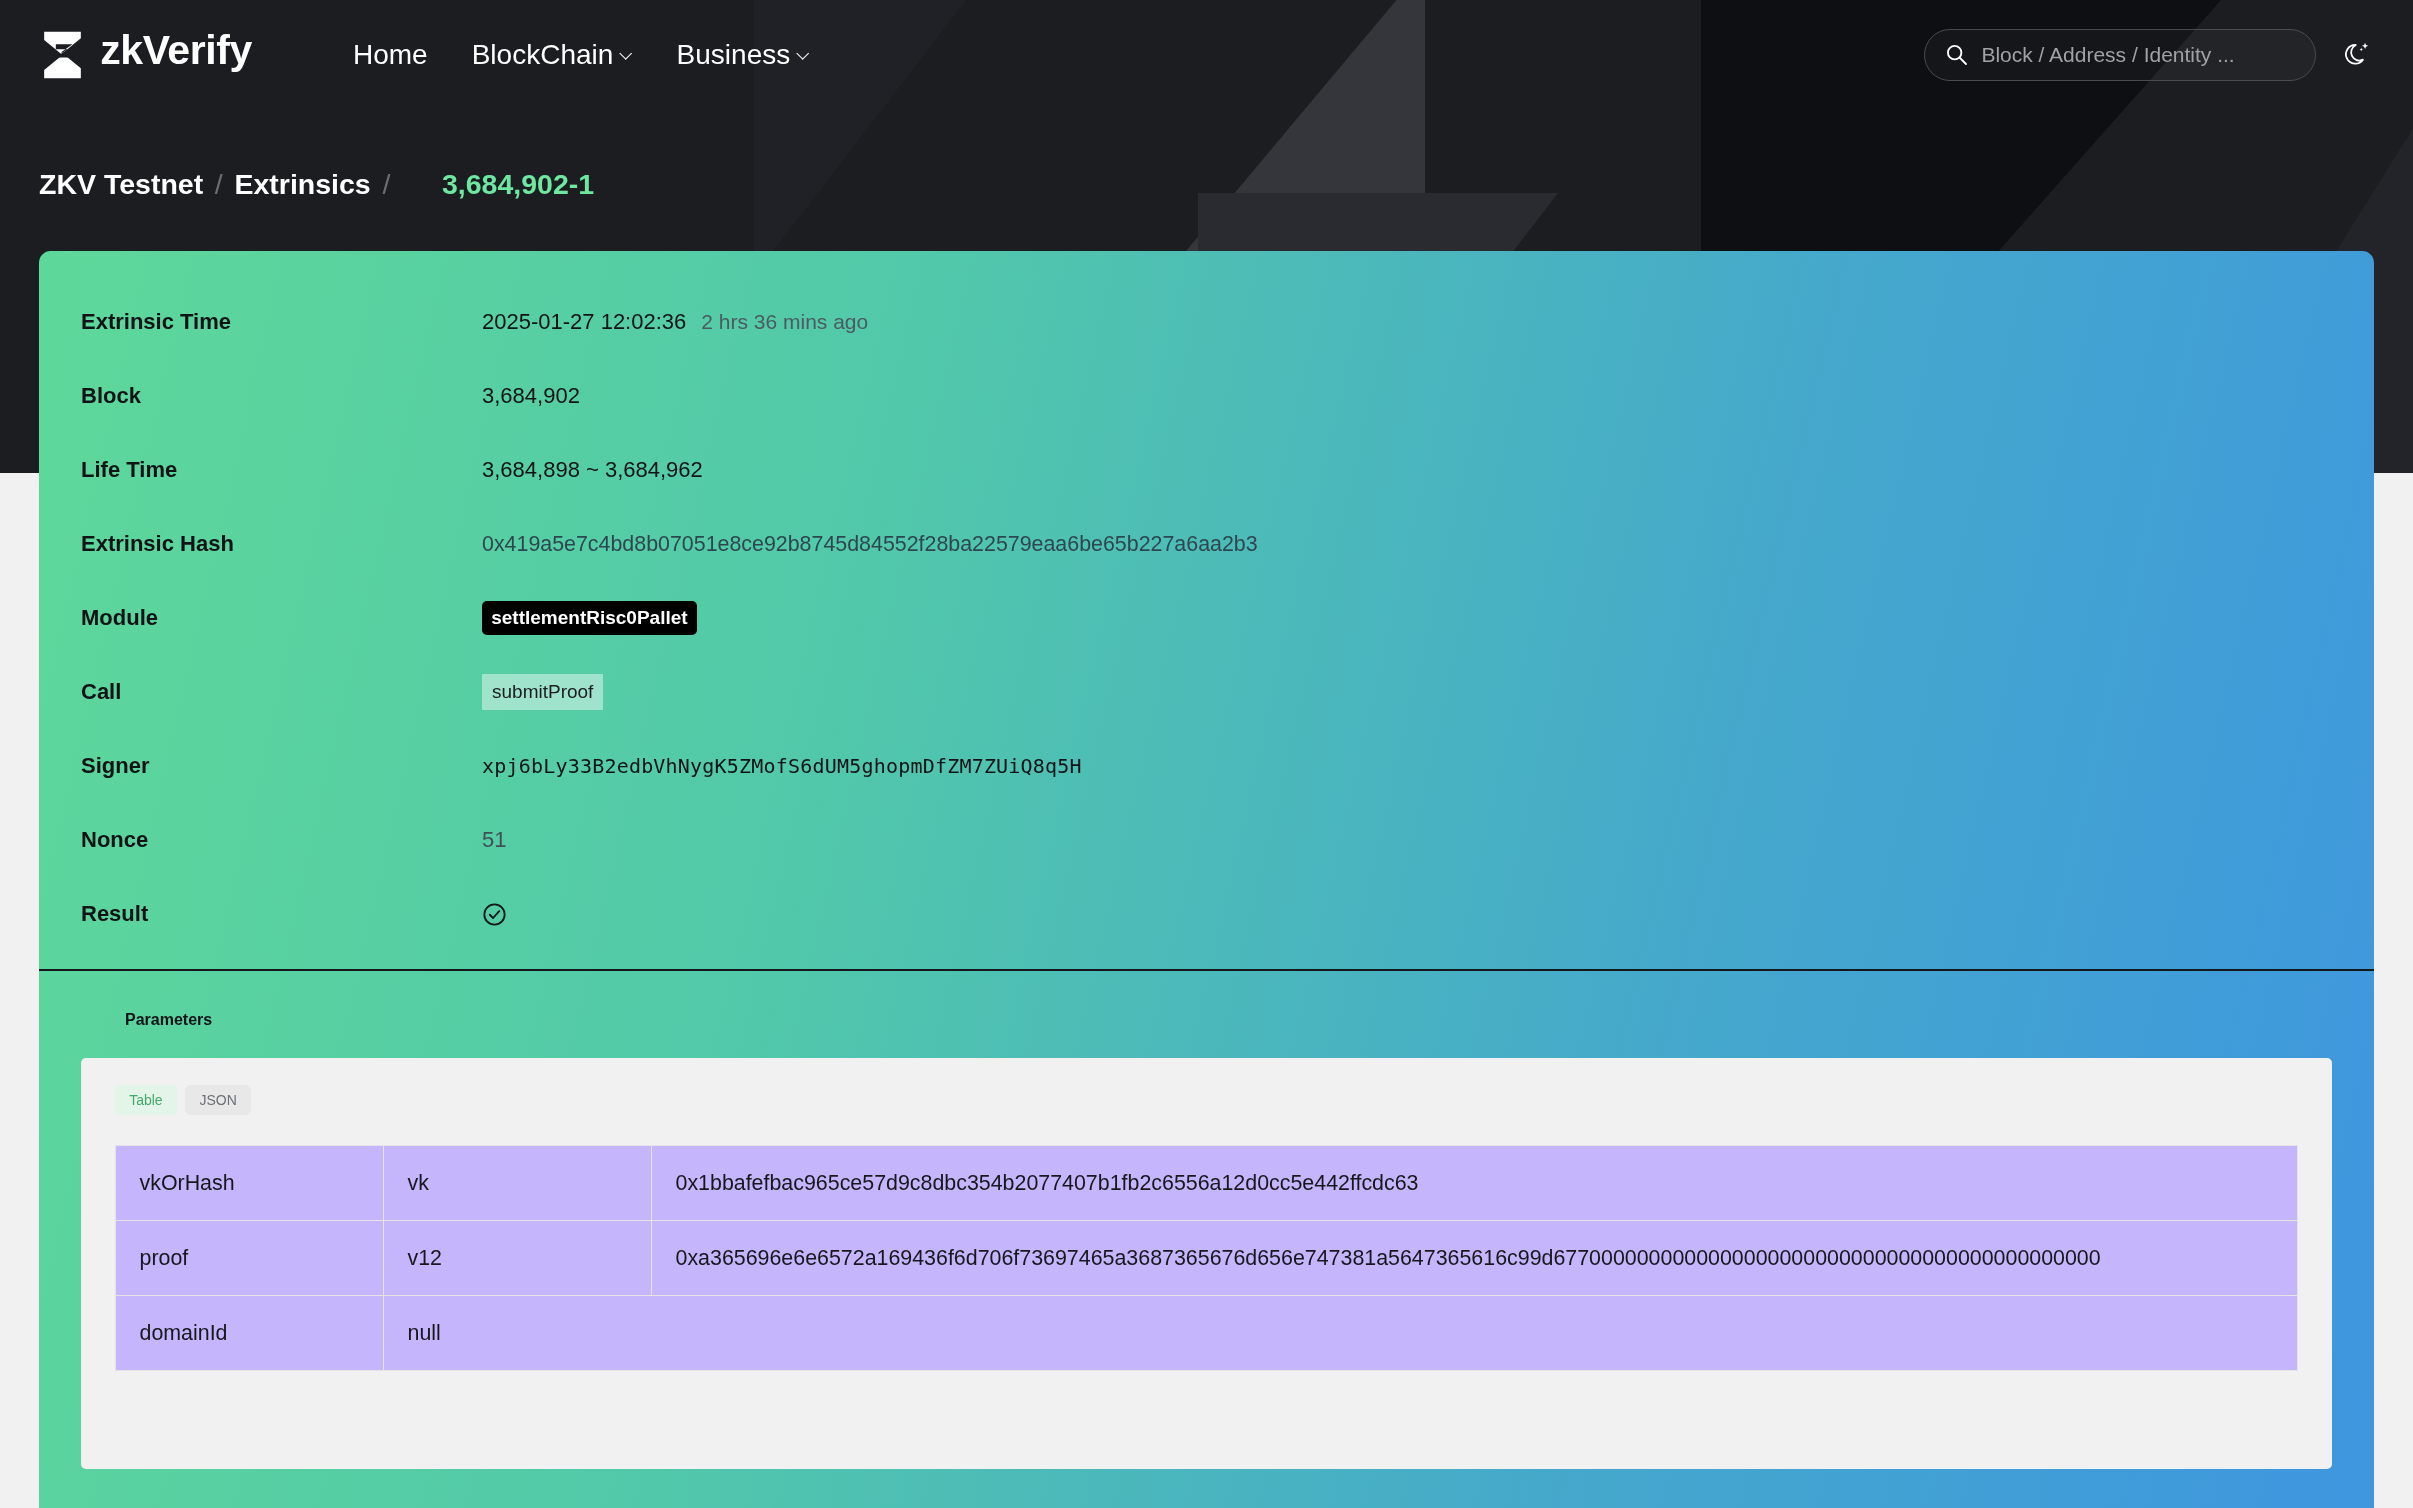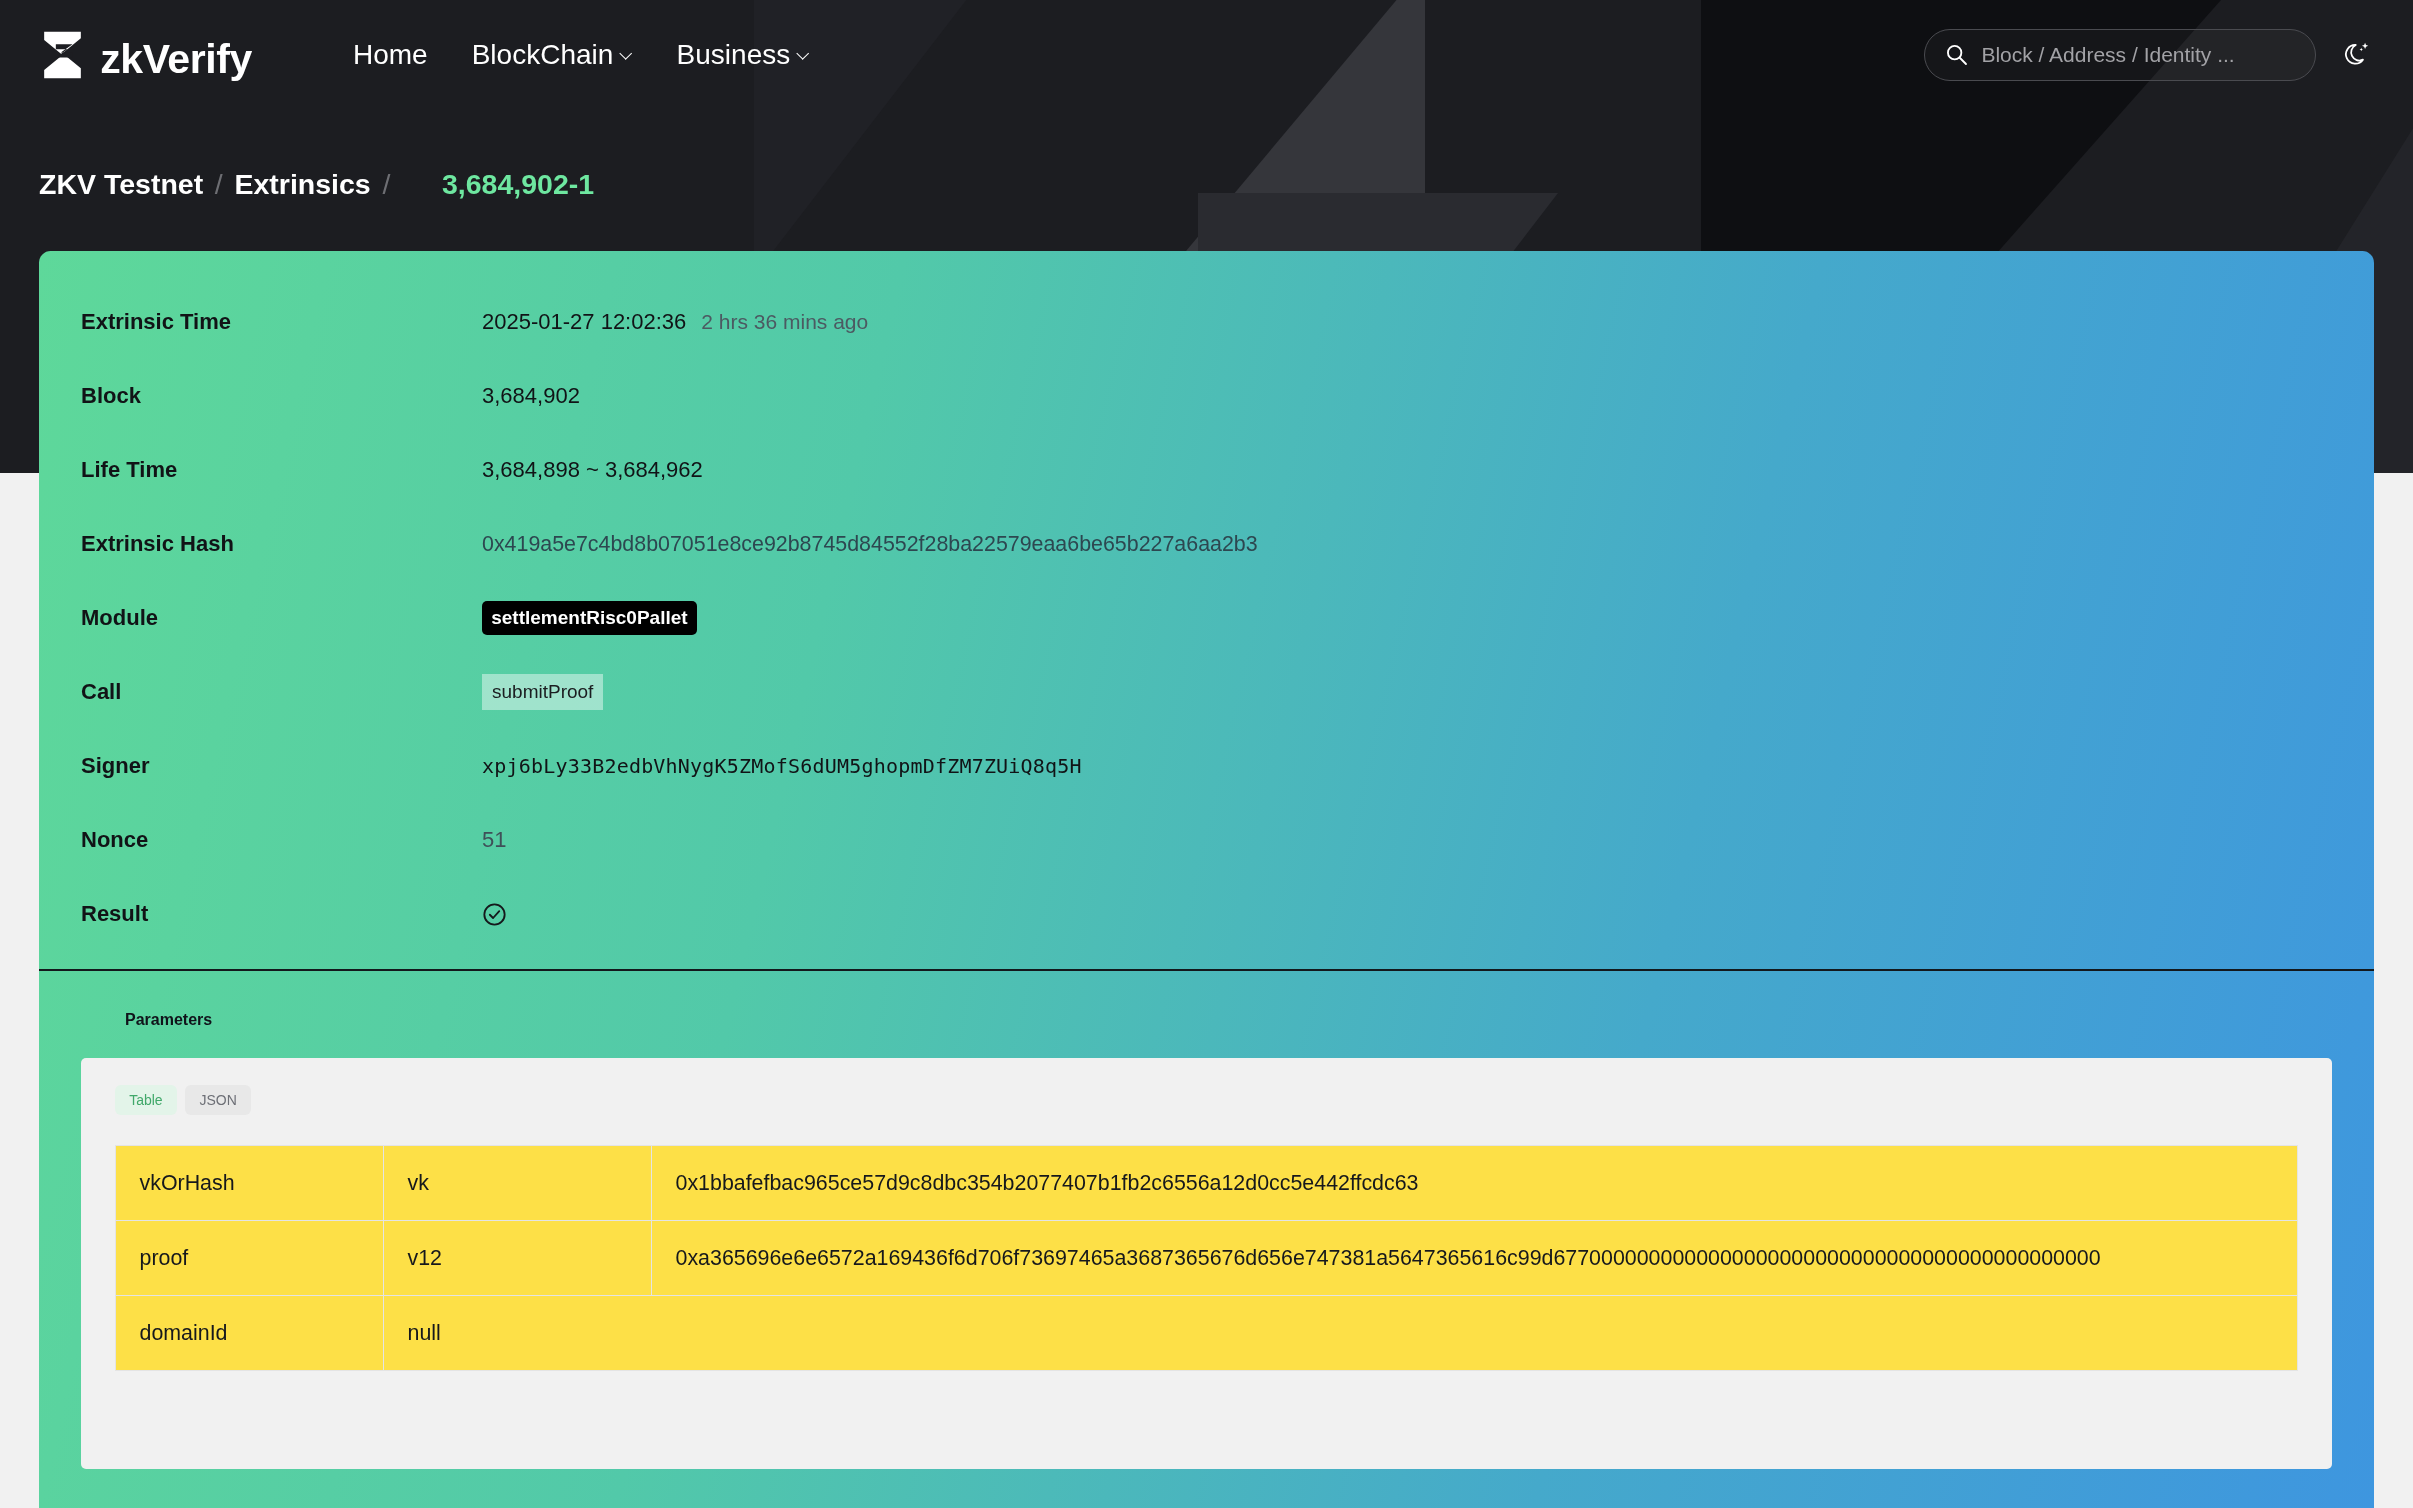--- a/index.html
+++ b/index.html
@@ -64,21 +64,21 @@
   .navbar {
     position: absolute;
     top: 0; left: 0;
     width: 2413px;
     height: 110px;
     display: flex;
     align-items: center;
     padding: 0 39px;
     z-index: 20;
   }
-  .brand { display: flex; align-items: flex-end; gap: 14.2px; }
+  .brand { display: flex; align-items: flex-start; gap: 14.2px; }
   .logo-mark {
     width: 47px; height: 50px;
     display: block;
   }
   .brand-name {
     color: #ffffff;
     font-size: 41px;
     font-weight: 700;
     letter-spacing: -0.4px;
     line-height: 1;
@@ -263,21 +263,21 @@
     border-radius: 5.9px;
     cursor: pointer;
     line-height: 1.2;
   }
   .tab-active { background: #e3f4e9; color: #41a86a; }
   .tab-idle { background: #e8e8e8; color: #6d6f76; }
 
   .ptable {
     width: 100%;
     border-collapse: collapse;
-    background: #fde047;
+    background: #c4b5fd;
     table-layout: fixed;
   }
   .ptable td {
     border: 1.3px solid #e4e4e4;
     height: 75px;
     padding: 0 23.5px;
     font-size: 21.4px;
     color: #16181c;
     vertical-align: middle;
     white-space: nowrap;

